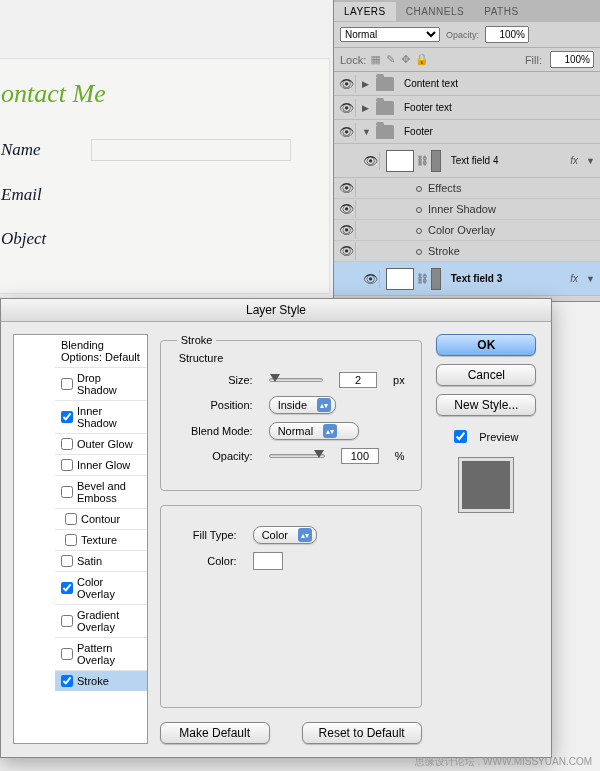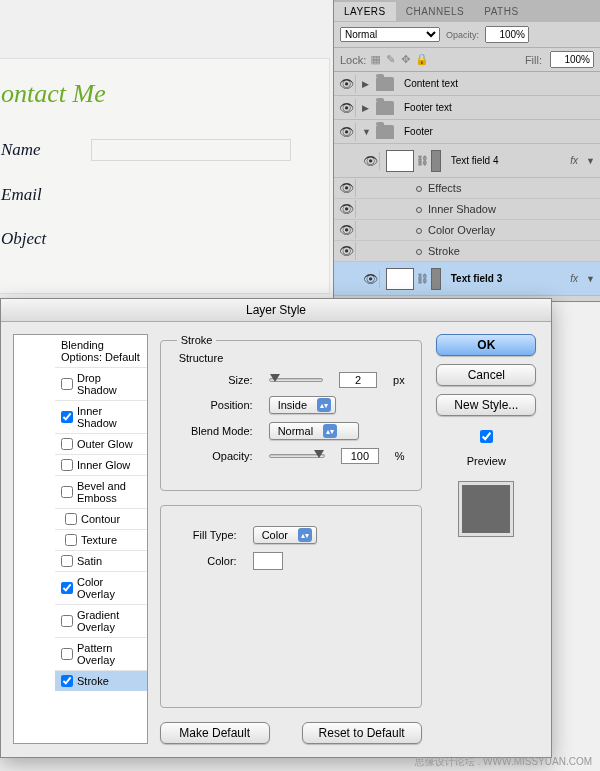--- a/index.html
+++ b/index.html
@@ -60,29 +60,29 @@
 .center-col { flex: 1; display: flex; flex-direction: column; gap: 14px; }
 fieldset { border: 1px solid #aaa; border-radius: 4px; padding: 12px 16px 14px; position: relative; }
 fieldset legend { font-size: 11px; padding: 0 4px; }
 .fld-row { display: flex; align-items: center; margin: 8px 0; gap: 16px; }
 .fld-row .flbl { width: 76px; text-align: right; font-size: 11px; }
 .fld-row input[type=text] { width: 38px; text-align: center; border: 1px solid #888; padding: 1px; font-size: 11px; }
 .fld-row .unit { font-size: 11px; }
 .slider { flex: 1; max-width: 140px; height: 4px; background: linear-gradient(#bbb,#eee); border: 1px solid #999; border-radius: 2px; position: relative; }
 .slider .knob { position: absolute; left: 0; top: -5px; width: 0; height: 0; border-left: 5px solid transparent; border-right: 5px solid transparent; border-top: 8px solid #555; }
 .slider .knob.full { left: calc(100% - 10px); }
-.mac-select { display: inline-flex; align-items: center; background: linear-gradient(#fdfdfd,#e5e5e5); border: 1px solid #888; border-radius: 3px; padding: 1px 4px 1px 8px; font-size: 11px; box-shadow: 0 1px 1px rgba(0,0,0,0.15); }
+.mac-select { display: inline-flex; align-items: center; background: linear-gradient(#fdfdfd,#e5e5e5); border: 1px solid #888; border-radius: 8px; padding: 1px 4px 1px 8px; font-size: 11px; box-shadow: 0 1px 1px rgba(0,0,0,0.15); }
 .mac-select .arrows { background: #5a8fd6; color: #fff; border-radius: 3px; width: 14px; height: 14px; font-size: 8px; display: flex; flex-direction: column; align-items: center; justify-content: center; margin-left: 10px; line-height: 5px; }
 .color-swatch { width: 30px; height: 18px; background: #fff; border: 1px solid #888; }
 .btn-row { display: flex; justify-content: center; gap: 32px; margin-top: auto; }
 
 .right-col { width: 108px; display: flex; flex-direction: column; align-items: center; gap: 8px; }
 .mac-btn { width: 100px; padding: 3px 12px; text-align: center; background: linear-gradient(#fdfdfd,#e0e0e0); border: 1px solid #888; border-radius: 6px; font-size: 12px; box-shadow: 0 1px 1px rgba(0,0,0,0.2); cursor: pointer; }
 .mac-btn.primary { background: linear-gradient(#c9e2ff,#7ab3f2); border-color: #4a7ab8; font-weight: bold; }
-.preview-chk { display: flex; align-items: center; gap: 12px; margin-top: 6px; font-size: 12px; flex-direction: column; }
+.preview-chk { display: flex; align-items: center; gap: 12px; margin-top: 6px; font-size: 12px; }
 .preview-thumb { width: 56px; height: 56px; background: #6a6a6a; border: 1px solid #888; margin-top: 6px; box-shadow: inset 0 0 0 3px #e0e0e0; }
 
 .watermark { position: absolute; bottom: 2px; right: 8px; font-size: 10px; color: #999; }
 </style>
 </head>
 <body>
 
 <div class="bg-form">
   <h1>ontact Me</h1>
   <div class="row">

